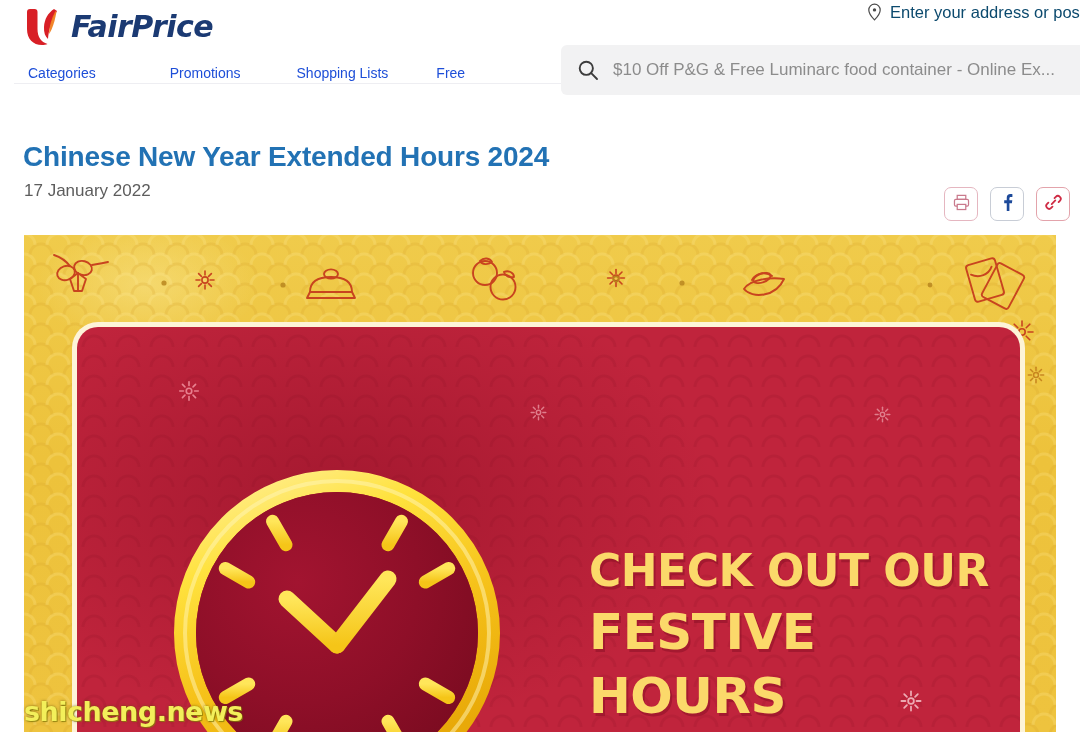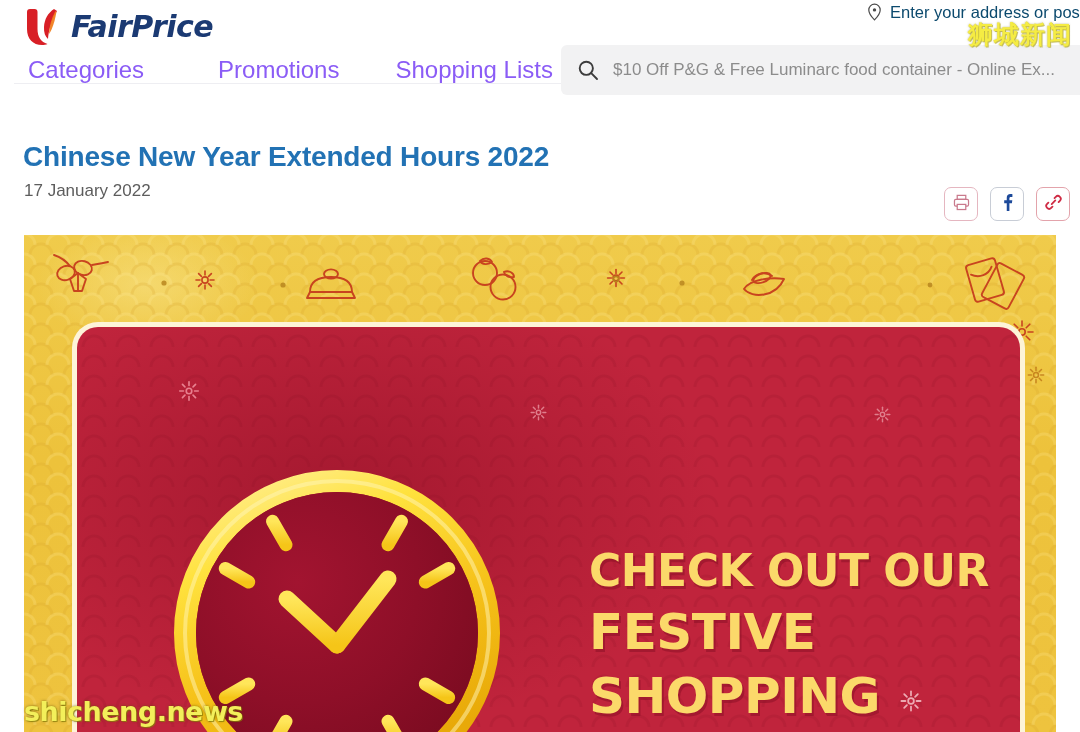--- a/index.html
+++ b/index.html
@@ -54,24 +54,25 @@
   }
   .location .pin { flex: none; width: 17px; height: 18px; display: block; }
   .location-label { line-height: 1; }
 
   
   .nav {
     position: absolute; left: 14px; top: 58px;
     display: flex; align-items: center;
   }
   .nav-item {
-    font-size: 24px; color: #8b5cf6;
+    font-size: 14px; color: #1d4ed8;
     padding: 0 0; margin-right: 0;
     cursor: pointer; white-space: nowrap;
     line-height: 1;
+    margin-top: 8px;
   }
   .nav-gap-1 { width: 74px; }
   .nav-gap-2 { width: 56px; }
   .nav-gap-3 { width: 48px; }
 
   
   .search {
     position: absolute; left: 547px; top: 45px;
     width: 545px; height: 50px;
     background: #f2f2f3;
@@ -252,35 +253,35 @@
       <span class="location-label">Enter your address or pos</span>
     </div>
 
     <nav class="nav">
       <span class="nav-item">Categories</span>
       <span class="nav-gap-1"></span>
       <span class="nav-item">Promotions</span>
       <span class="nav-gap-2"></span>
       <span class="nav-item">Shopping Lists</span>
       <span class="nav-gap-3"></span>
-      <span class="nav-item">Enter</span>
+      <span class="nav-item">Free</span>
     </nav>
 
     <div class="search">
       <span class="mag">
         <svg width="22" height="22" viewBox="0 0 22 22" aria-hidden="true">
           <circle cx="9.3" cy="9.3" r="6.6" fill="none" stroke="#3d3d3d" stroke-width="1.9"></circle>
           <line x1="14.2" y1="14.2" x2="20" y2="20" stroke="#3d3d3d" stroke-width="1.9" stroke-linecap="round"></line>
         </svg>
       </span>
       <input class="search-input" type="text" placeholder="$10 Off P&amp;G &amp; Free Luminarc food container - Online Ex..." style="">
     </div>
   </div>
 
-  <h1 class="article-title">Chinese New Year Extended Hours 2022</h1>
+  <h1 class="article-title">Chinese New Year Extended Hours 2024</h1>
   <div class="article-date">17 January 2022</div>
 
   <div class="share-row">
     <div class="share-btn share-print">
       <span>
         <svg width="19" height="19" viewBox="0 0 20 20" aria-hidden="true">
           <rect x="5.5" y="2.5" width="9" height="4.2" fill="none" stroke="#c9798c" stroke-width="1.3"></rect>
           <rect x="2.6" y="6.8" width="14.8" height="7" rx="1.4" fill="none" stroke="#c9798c" stroke-width="1.3"></rect>
           <rect x="5.5" y="12" width="9" height="5.4" fill="#ffffff" stroke="#c9798c" stroke-width="1.3"></rect>
         </svg>
@@ -521,22 +522,20 @@
 
         <g stroke="url(#handGrad)" stroke-width="17" stroke-linecap="round">
           <line x1="164" y1="176" x2="114" y2="130"></line>
           <line x1="164" y1="176" x2="215" y2="110"></line>
         </g>
       </svg>
 
       <div class="headline">
         <div class="hl-1">CHECK OUT OUR</div>
         <div class="hl-2">FESTIVE</div>
-        <div class="hl-3">SHOPPING</div>
         <div class="hl-4">HOURS</div>
       </div>
     </div>
   </div>
 
-  <div class="wm-cn">狮城新闻</div>
   <div class="wm-news">shicheng.news</div>
 
 </div>
 
 </body></html>

